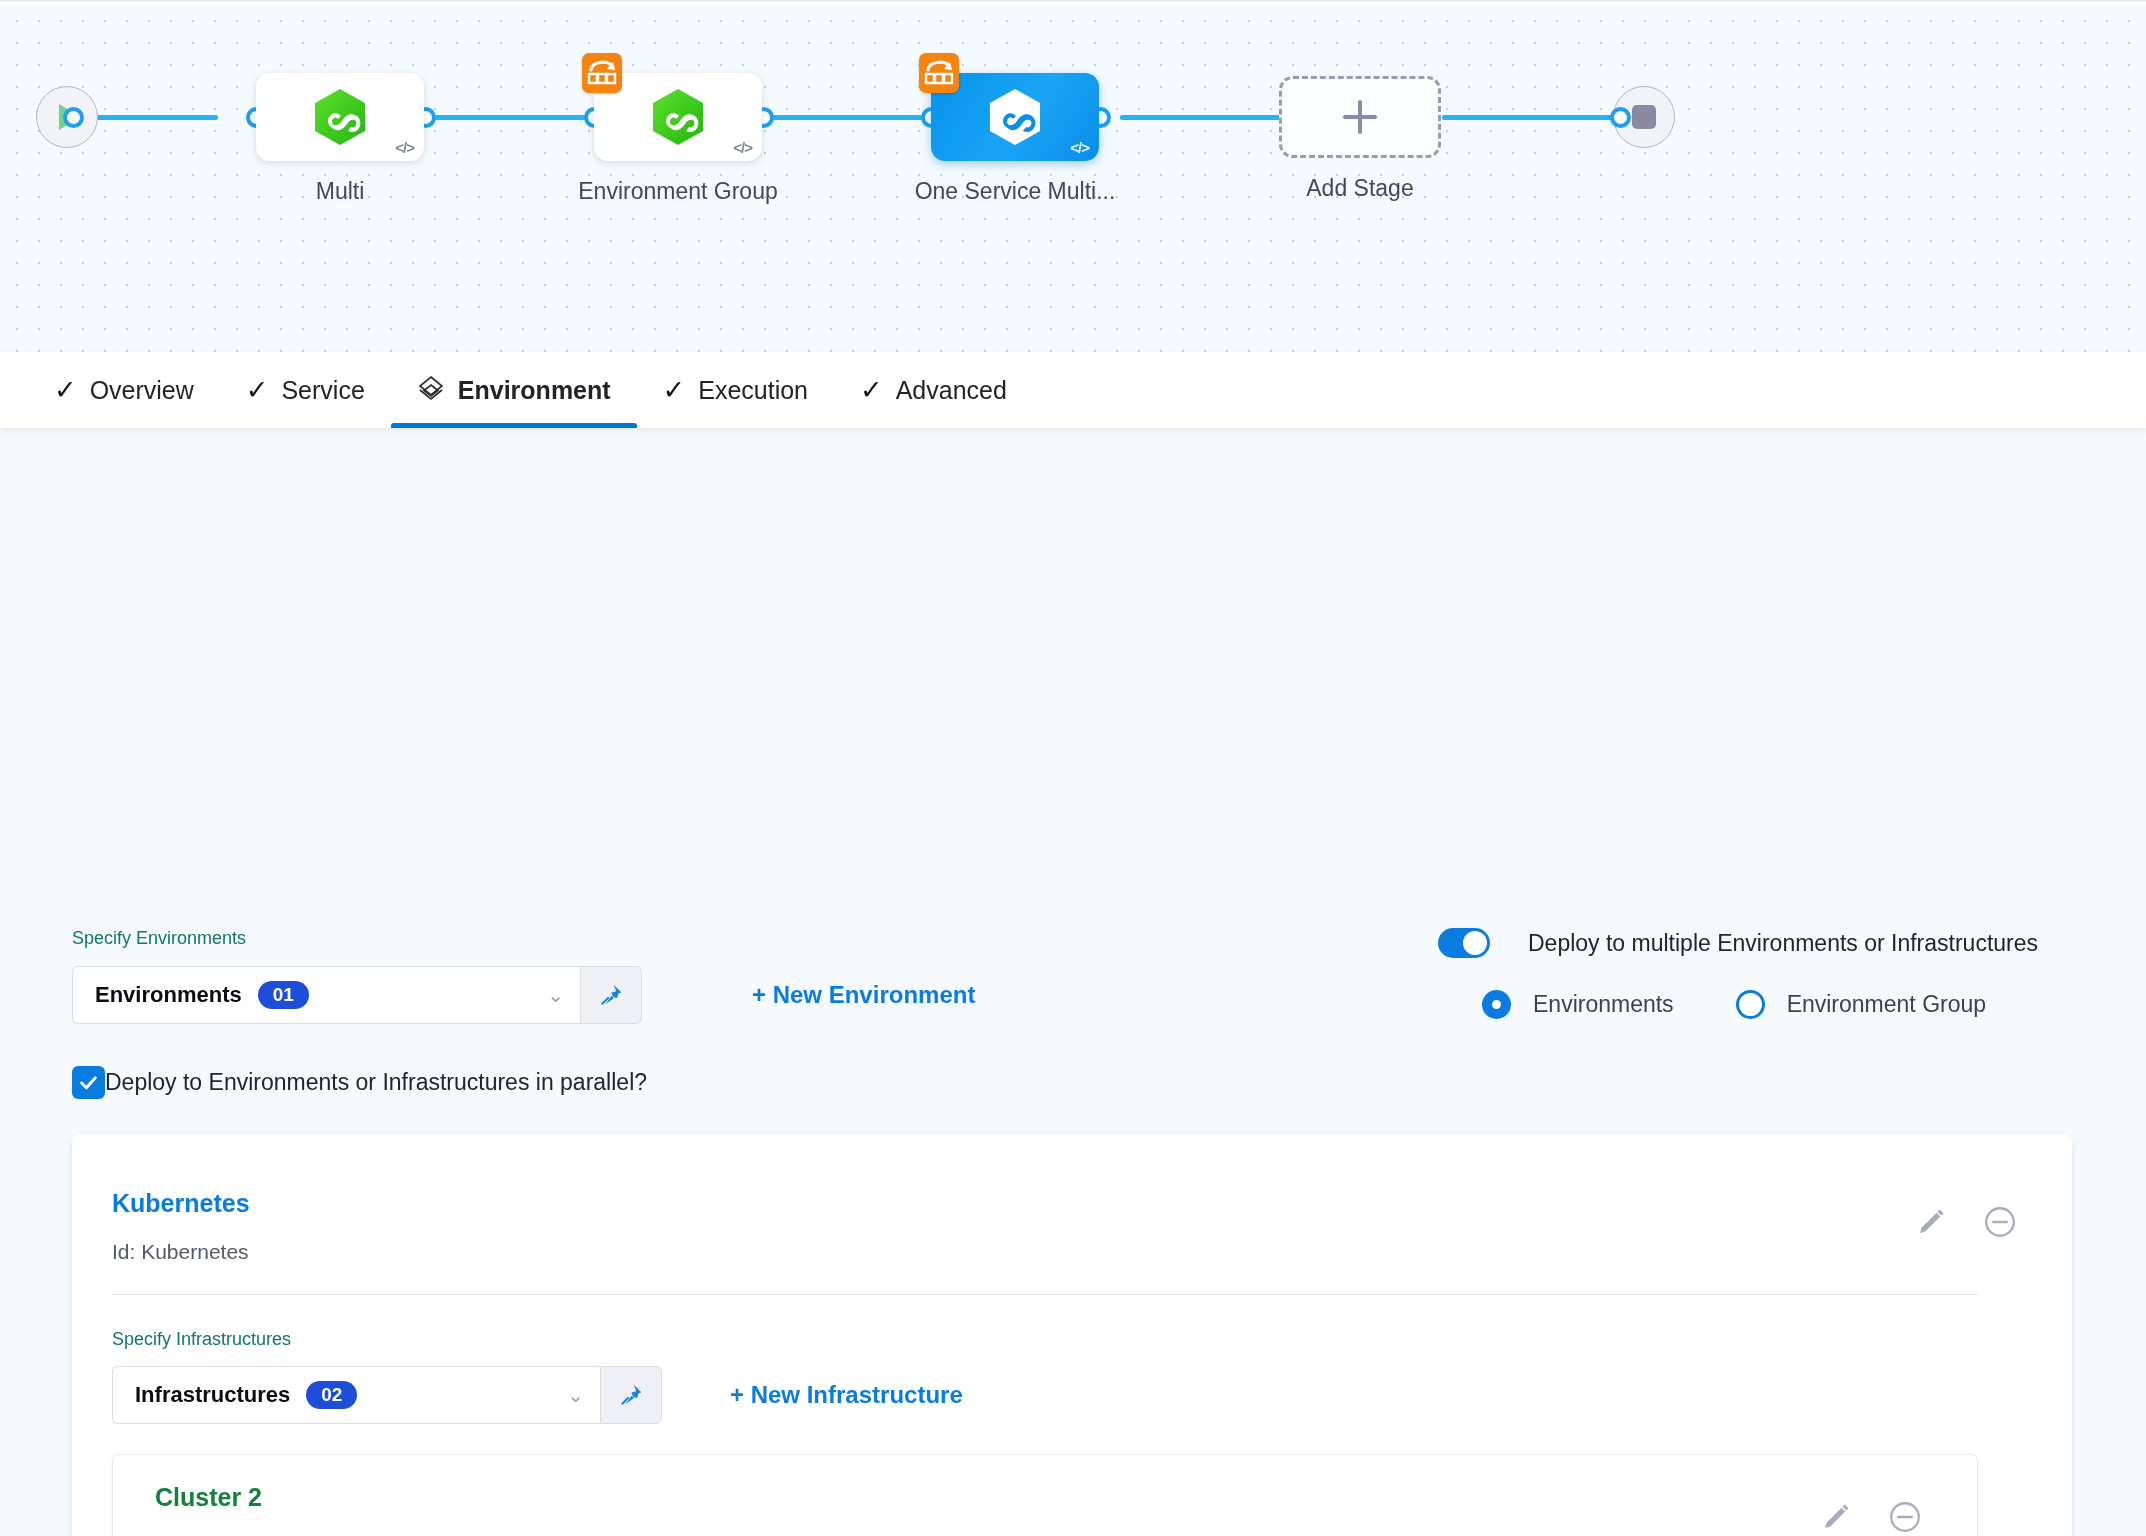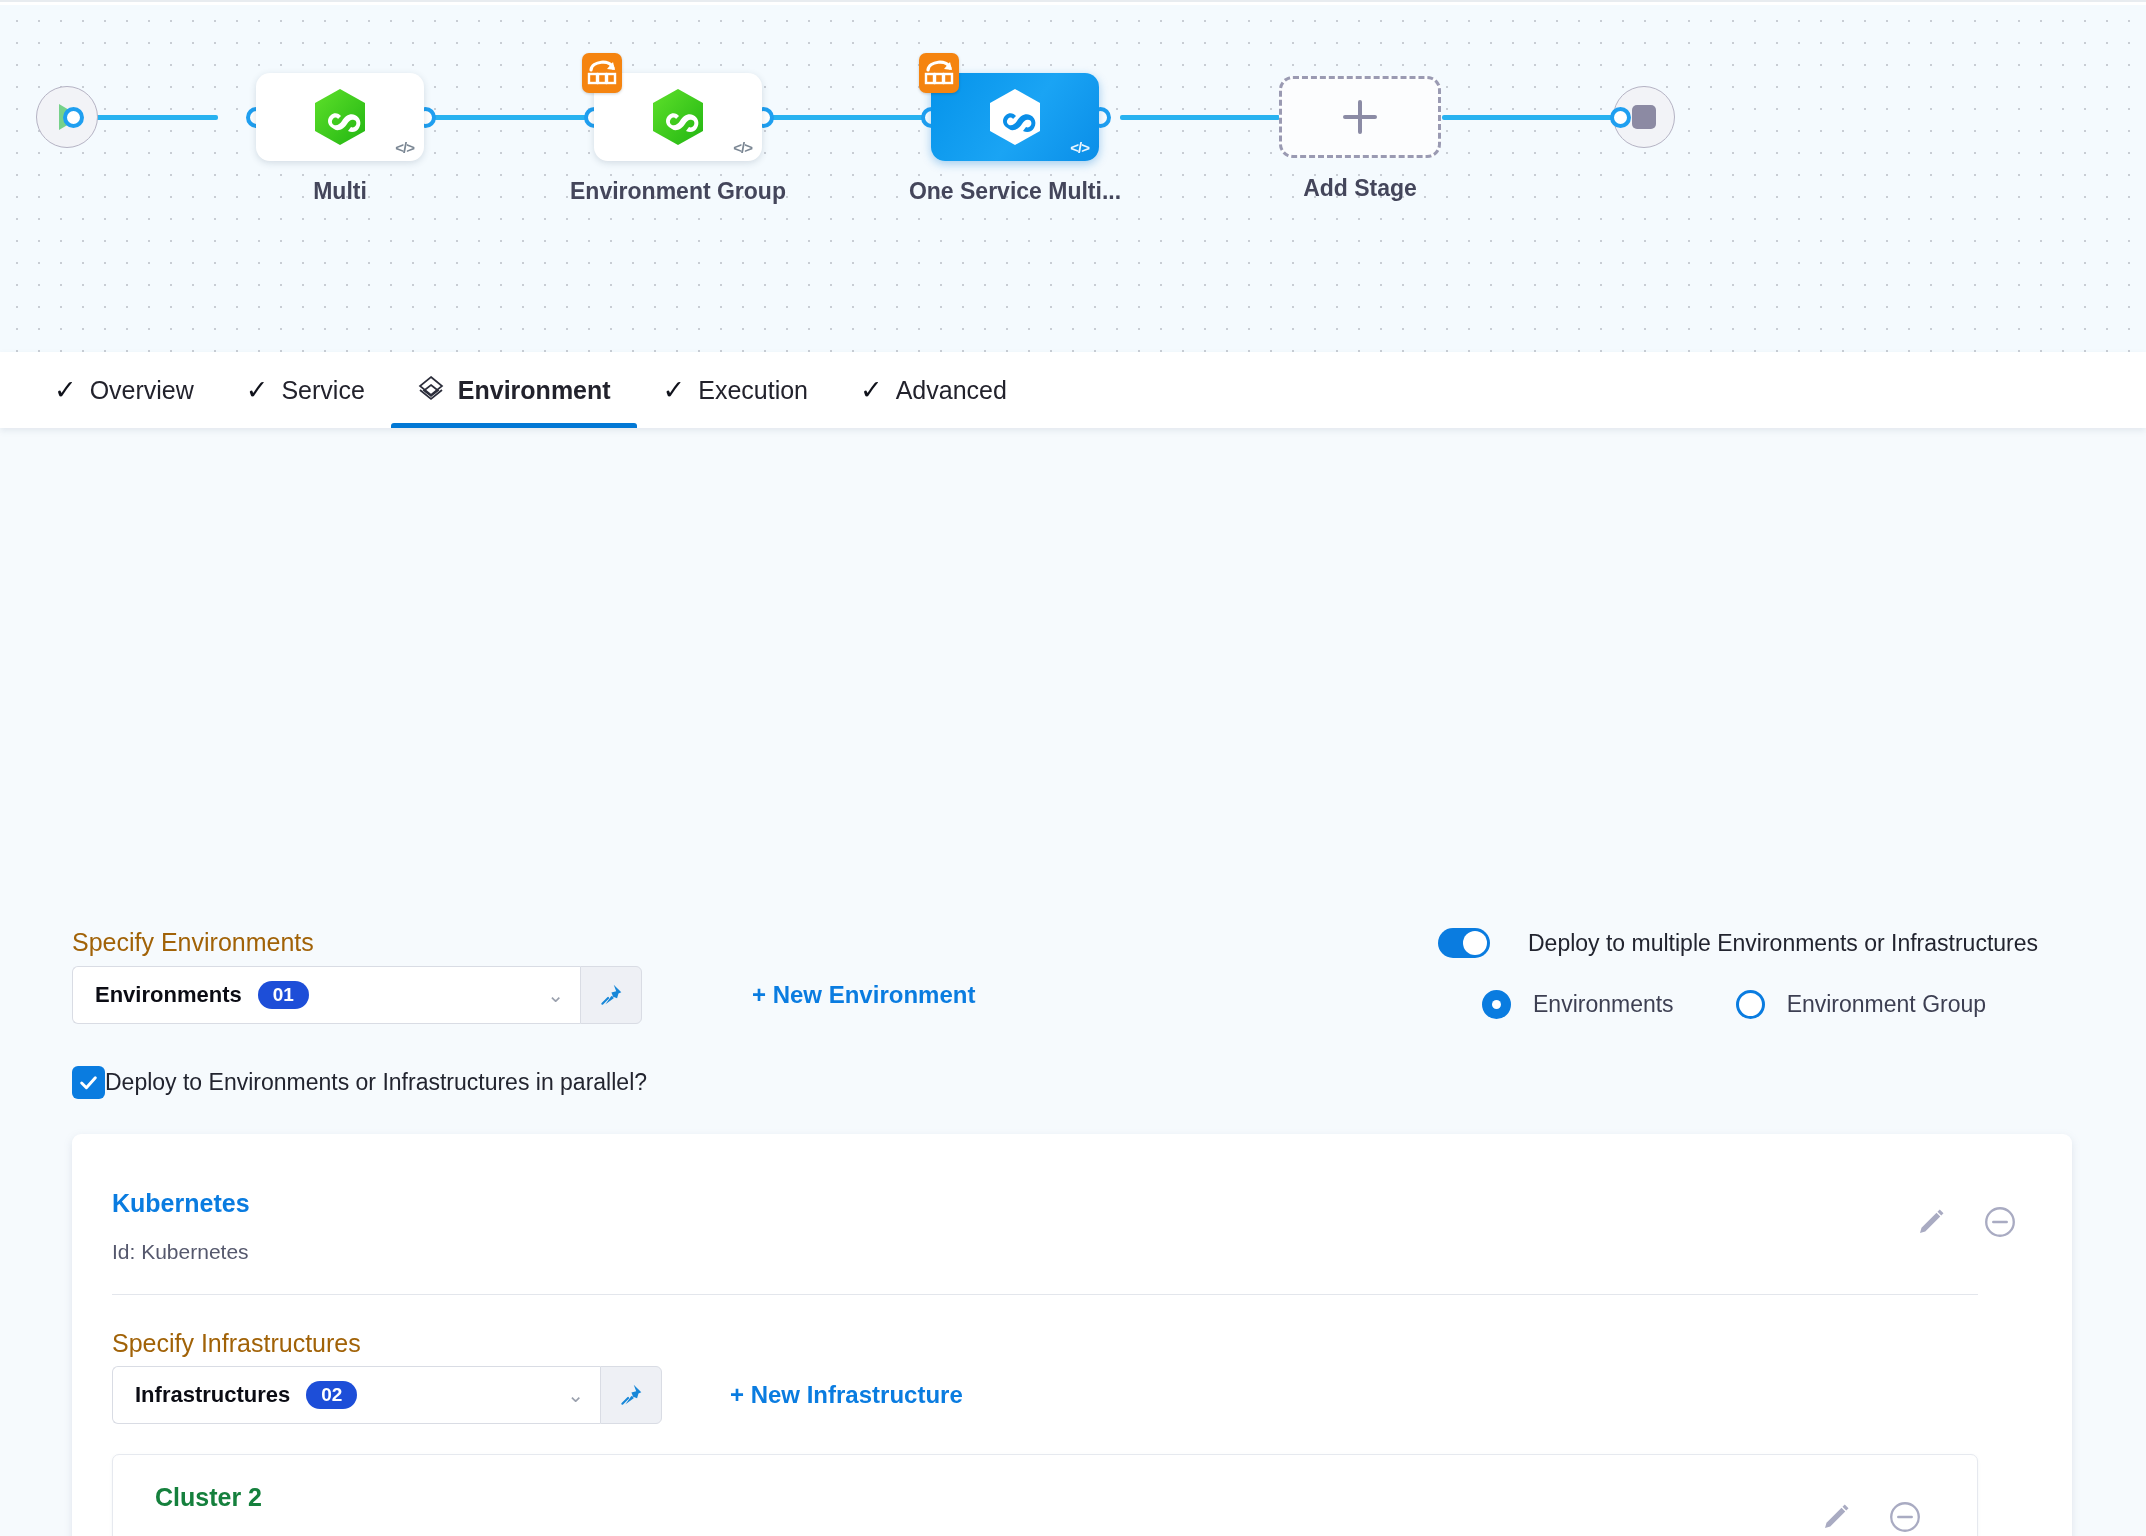--- a/index.html
+++ b/index.html
@@ -63,21 +63,21 @@
     font-size: 15px; font-weight: 700; color: #7b8794; letter-spacing: -1px;
   }
   .stage.selected .codeicon { color: #eaf6ff; }
   .badge {
     position: absolute; left: -12px; top: -20px; width: 40px; height: 40px;
     border-radius: 7px; background: #f58410; z-index: 7;
     box-shadow: 0 1px 3px rgba(0,0,0,.18);
   }
   .stage-label {
     position: absolute; top: 168px; width: 230px; text-align: center;
-    font-size: 23px; line-height: 42px; color: #44465b; font-weight: bold;
+    font-size: 23px; line-height: 42px; color: #44465b;
   }
   .add-stage {
     position: absolute; width: 162px; height: 82px; top: 74px;
     border: 3px dashed #9a9ab2; border-radius: 14px; background: #fcfdfe;
     display: flex; align-items: center; justify-content: center; z-index: 5;
   }
   .plus-h { position:absolute; width: 34px; height: 4px; background: #8b8ba5; border-radius:2px;}
   .plus-v { position:absolute; width: 4px; height: 34px; background: #8b8ba5; border-radius:2px;}
 
   
@@ -94,21 +94,21 @@
   .tab .chk { font-size: 27px; color: #10121b; line-height: 1; }
   .tab.active { font-weight: 700; }
   .tab.active::after {
     content: ""; position: absolute; left: 0; right: 0; bottom: 0;
     height: 5px; background: #0278d5; border-radius: 3px 3px 0 0;
   }
 
   
   #page { position: relative; width: 2146px; height: 1108px; background: #f6fafd; }
 
-  .lbl-head { font-size: 25px; color: #a16207; font-weight: 400; }
+  .lbl-head { font-size: 18px; color: #0f766e; font-weight: 400; }
 
   .sel-wrap { display: flex; align-items: center; }
   .sel-box {
     display: flex; align-items: center;
     height: 58px; background: #ffffff; border: 1px solid #d9dce4;
     border-radius: 6px 0 0 6px; border-right: none;
     padding: 0 16px 0 22px; min-width: 0;
   }
   .sel-text { font-size: 22px; color: #0b0c14; font-weight: 700; white-space: nowrap; }
   .count-pill {

